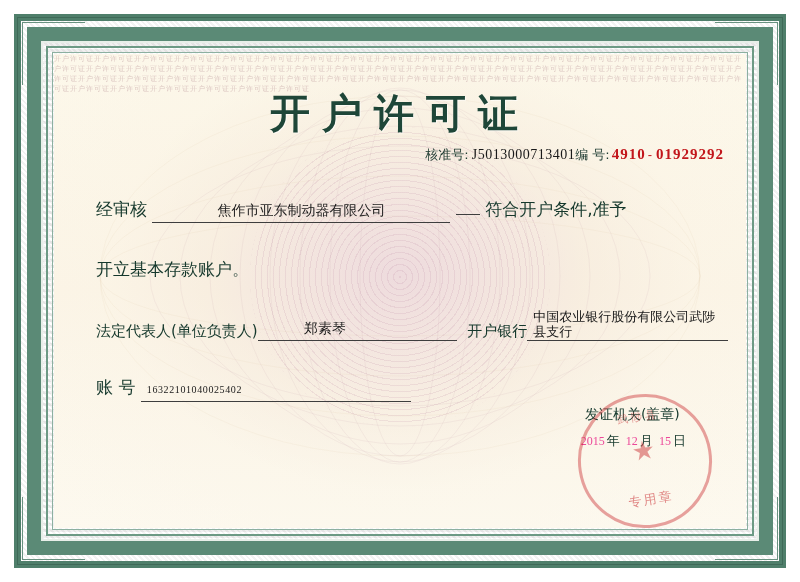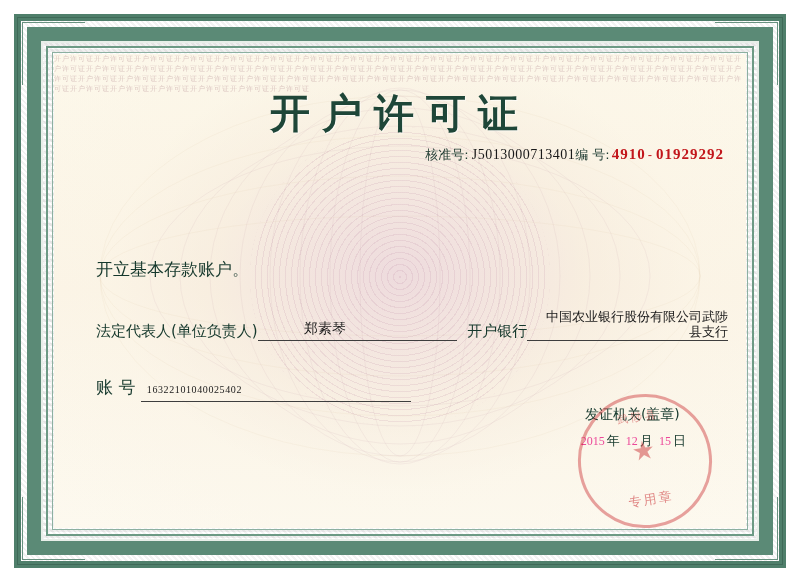--- a/index.html
+++ b/index.html
@@ -241,21 +241,21 @@
     white-space: nowrap;
   }
   .rep-name { width: 148px; }
   .gapline { width: 76px; }
   .bank-label { margin-left: 10px; }
   .bank-value {
     font-family: "DejaVu Sans", sans-serif;
     font-size: 13px;
     color: #1a1a1a;
     line-height: 15px;
-    text-align: right;
+    text-align: left;
     white-space: normal;
     width: 228px;
     border-bottom: 1px solid #3e3e3e;
     padding-left: 6px;
     padding-bottom: 1px;
     display: inline-block;
   }
 
   .row-acct {
     position: absolute;
@@ -380,20 +380,26 @@
         <span class="num-value">J5013000713401</span>
       </div>
       <div class="num-right">
         <span class="num-label">编 号:</span>
         <span class="num-red">4910</span>
         <span class="num-dash">-</span>
         <span class="num-red">01929292</span>
       </div>
     </div>
 
+    <div class="body-line l1">
+      <span>经审核</span>
+      <span class="fill w-company">焦作市亚东制动器有限公司</span>
+      <span class="blankline w-tail"></span>
+      <span>符合开户条件,准予</span>
+    </div>
 
     <div class="body-line l2">开立基本存款账户。</div>
 
     <div class="row-rep">
       <span>法定代表人(单位负责人)</span>
       <span class="fill rep-name">郑素琴</span>
       <span class="blankline gapline"></span>
       <span class="bank-label">开户银行</span>
       <span class="bank-value">中国农业银行股份有限公司武陟县支行</span>
     </div>

